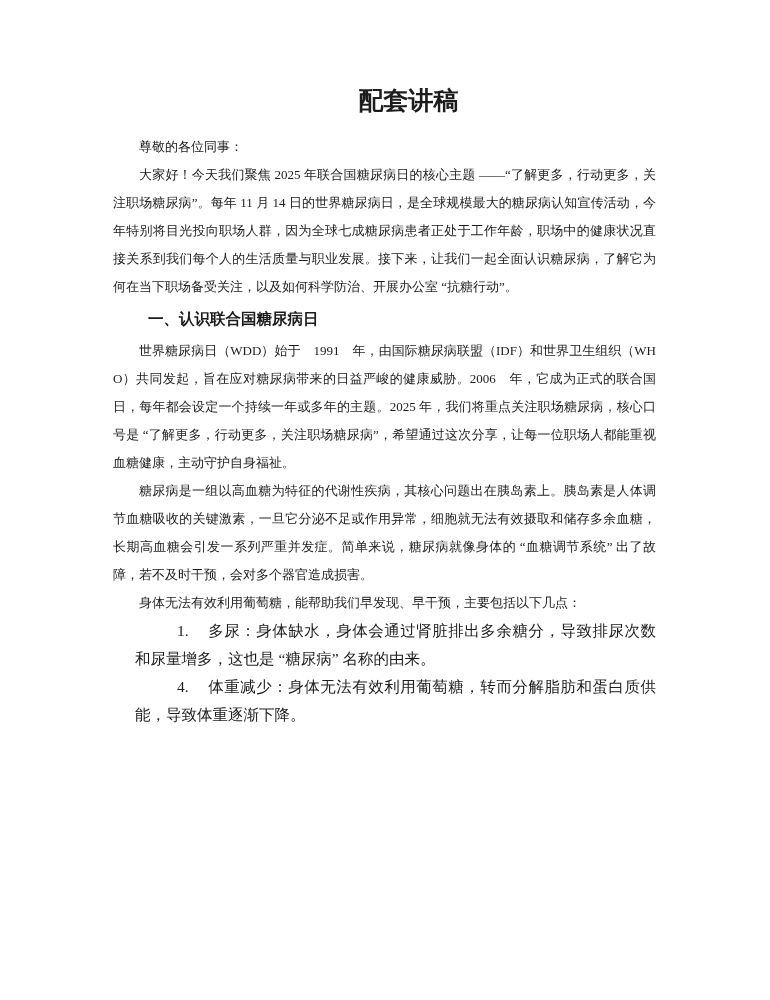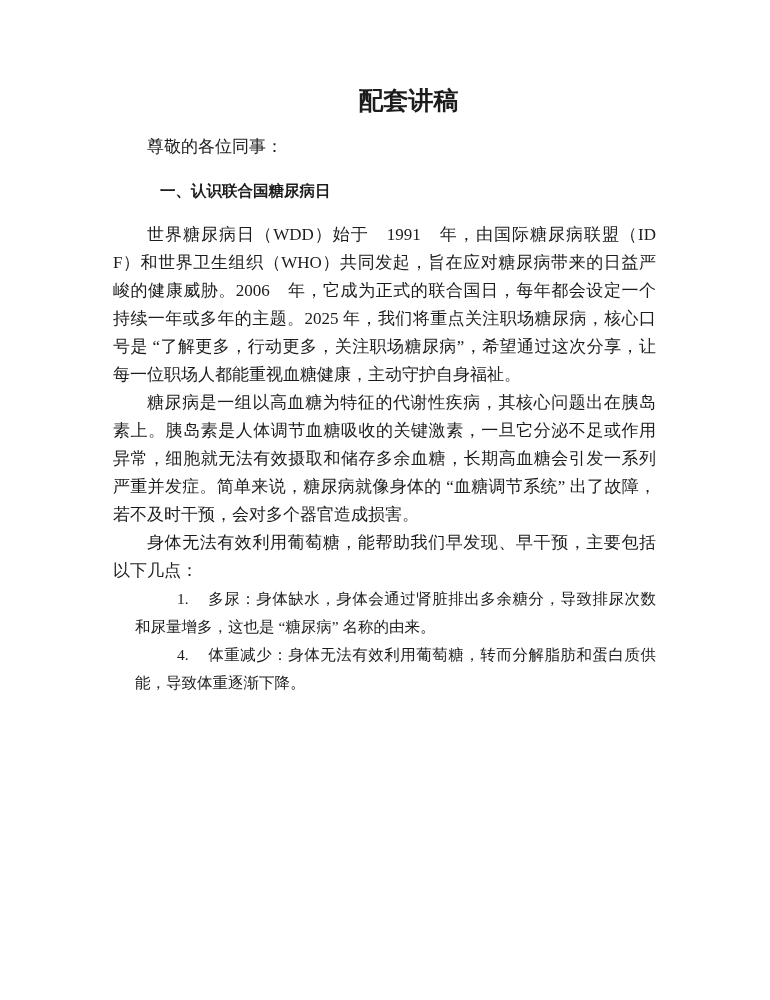--- a/index.html
+++ b/index.html
@@ -21,32 +21,32 @@
   .doc-title {
     font-size: 25px;
     line-height: 28px;
     font-weight: bold;
     text-align: center;
     margin: 0 0 18px 0;
     position: relative;
     left: 24px;
   }
   .para {
-    font-size: 17px;
+    font-size: 13px;
     line-height: 28px;
     margin: 0;
     text-indent: 2em;
     text-align: justify;
     word-break: break-all;
   }
   .heading {
     font-size: 15.5px;
     line-height: 28px;
     font-weight: bold;
-    margin: 16px;
+    margin: 4px;
     text-indent: 2em;
     text-align: left;
   }
   .list-item {
     font-size: 15.5px;
     line-height: 28px;
     margin: 0;
     padding-left: 22px;
     text-indent: 42px;
     text-align: justify;
@@ -58,20 +58,21 @@
 </style>
 </head>
 <body>
 
 <div class="doc-page">
 
   <h1 class="doc-title">配套讲稿</h1>
 
   <p class="para">尊敬的各位同事：</p>
 
+  <p class="para">大家好！今天我们聚焦 2025 年联合国糖尿病日的核心主题 ——“了解更多，行动更多，关注职场糖尿病”。每年 11 月 14 日的世界糖尿病日，是全球规模最大的糖尿病认知宣传活动，今年特别将目光投向职场人群，因为全球七成糖尿病患者正处于工作年龄，职场中的健康状况直接关系到我们每个人的生活质量与职业发展。接下来，让我们一起全面认识糖尿病，了解它为何在当下职场备受关注，以及如何科学防治、开展办公室 “抗糖行动”。</p>
 
   <h2 class="heading">一、认识联合国糖尿病日</h2>
   <p class="para">世界糖尿病日（WDD）始于　1991　年，由国际糖尿病联盟（IDF）和世界卫生组织（WHO）共同发起，旨在应对糖尿病带来的日益严峻的健康威胁。2006　年，它成为正式的联合国日，每年都会设定一个持续一年或多年的主题。2025 年，我们将重点关注职场糖尿病，核心口号是 “了解更多，行动更多，关注职场糖尿病”，希望通过这次分享，让每一位职场人都能重视血糖健康，主动守护自身福祉。</p>
 
   <p class="para">糖尿病是一组以高血糖为特征的代谢性疾病，其核心问题出在胰岛素上。胰岛素是人体调节血糖吸收的关键激素，一旦它分泌不足或作用异常，细胞就无法有效摄取和储存多余血糖，长期高血糖会引发一系列严重并发症。简单来说，糖尿病就像身体的 “血糖调节系统” 出了故障，若不及时干预，会对多个器官造成损害。</p>
 
   <p class="para">身体无法有效利用葡萄糖，能帮助我们早发现、早干预，主要包括以下几点：</p>
 
   <p class="list-item"><span class="item-number">1.</span><span class="item-text">多尿：身体缺水，身体会通过肾脏排出多余糖分，导致排尿次数和尿量增多，这也是 “糖尿病” 名称的由来。</span></p>
 

